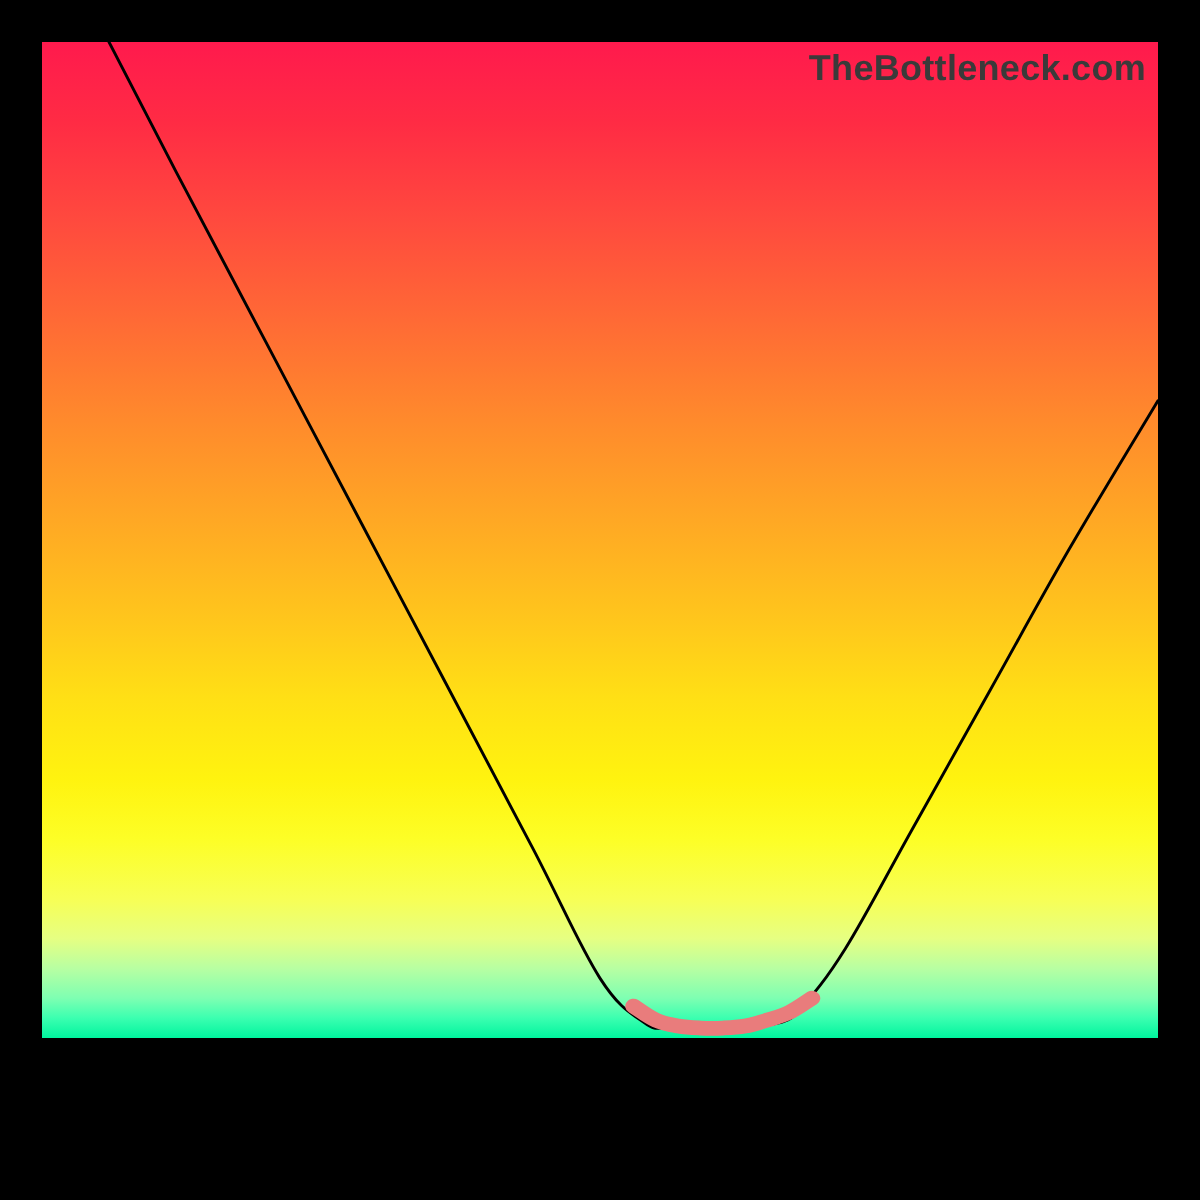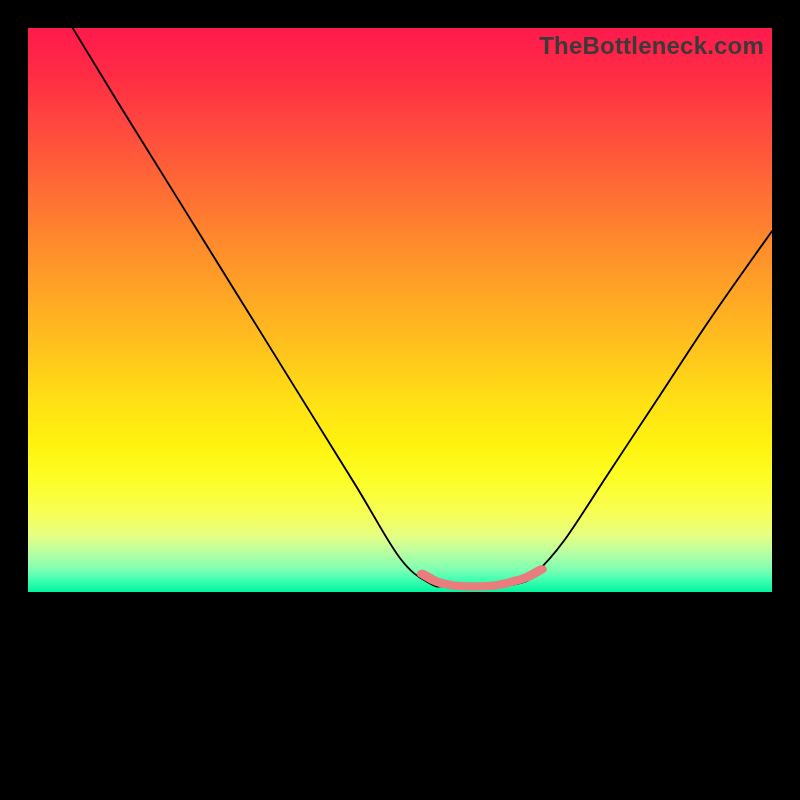--- a/index.html
+++ b/index.html
@@ -15,21 +15,21 @@
     position: relative;
     width: 800px;
     height: 800px;
     background: #000;
   }
   .plot {
     position: absolute;
     left: 28px;
     top: 28px;
     width: 744px;
-    height: 564px;
+    height: 664px;
     overflow: hidden;
   }
   .gradient {
     position: absolute;
     inset: 0;
     background: linear-gradient(to bottom,
       #ff1a4d 0%,
       #ff2b44 8%,
       #ff4a3e 18%,
       #ff6a35 28%,

